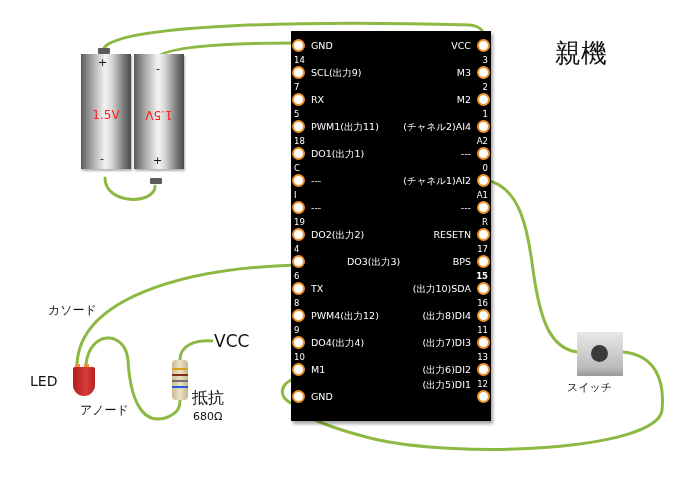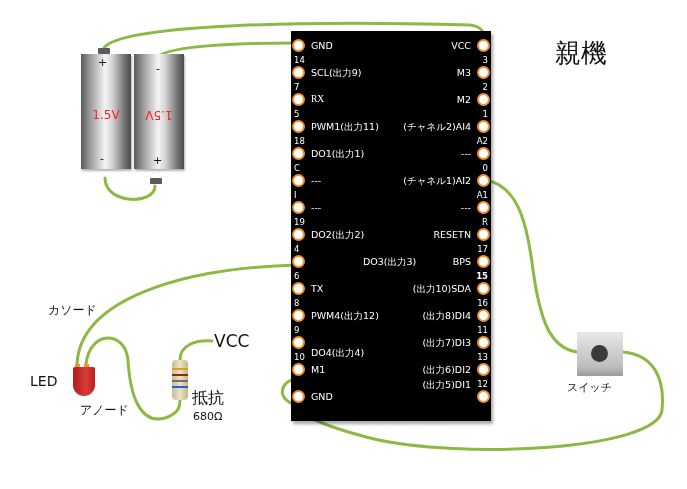--- a/index.html
+++ b/index.html
@@ -70,48 +70,48 @@
 <div class="board">
   <div id="left-col">
       <div class="pinnum" style="left: 3px; top: -3px;"></div>
       <div class="pin" style="left: 1px; top: 8px;"></div>
       <div class="pinlabel" style="left: 20px; top: 9px;">GND</div>
       <div class="pinnum" style="left: 3px; top: 24px;">14</div>
       <div class="pin" style="left: 1px; top: 35px;"></div>
       <div class="pinlabel" style="left: 20px; top: 36px;">SCL(出力9)</div>
       <div class="pinnum" style="left: 3px; top: 51px;">7</div>
       <div class="pin" style="left: 1px; top: 62px;"></div>
-      <div class="pinlabel" style="left: 20px; top: 63px; font-family: Liberation Serif, serif;">RX</div>
+      <div class="pinlabel" style="left: 20px; top: 63px;">RX</div>
       <div class="pinnum" style="left: 3px; top: 78px;">5</div>
       <div class="pin" style="left: 1px; top: 89px;"></div>
       <div class="pinlabel" style="left: 20px; top: 90px;">PWM1(出力11)</div>
       <div class="pinnum" style="left: 3px; top: 105px;">18</div>
       <div class="pin" style="left: 1px; top: 116px;"></div>
       <div class="pinlabel" style="left: 20px; top: 117px;">DO1(出力1)</div>
       <div class="pinnum" style="left: 3px; top: 132px;">C</div>
       <div class="pin" style="left: 1px; top: 143px;"></div>
       <div class="pinlabel" style="left: 20px; top: 144px;">---</div>
       <div class="pinnum" style="left: 3px; top: 159px;">I</div>
       <div class="pin" style="left: 1px; top: 170px;"></div>
       <div class="pinlabel" style="left: 20px; top: 171px;">---</div>
       <div class="pinnum" style="left: 3px; top: 186px;">19</div>
       <div class="pin" style="left: 1px; top: 197px;"></div>
       <div class="pinlabel" style="left: 20px; top: 198px;">DO2(出力2)</div>
       <div class="pinnum" style="left: 3px; top: 213px;">4</div>
       <div class="pin" style="left: 1px; top: 224px;"></div>
-      <div class="pinlabel" style="left: 36px; top: 225px; padding-left: 36px;">DO3(出力3)</div>
+      <div class="pinlabel" style="left: 20px; top: 225px; padding-left: 36px;">DO3(出力3)</div>
       <div class="pinnum" style="left: 3px; top: 240px;">6</div>
       <div class="pin" style="left: 1px; top: 251px;"></div>
       <div class="pinlabel" style="left: 20px; top: 252px;">TX</div>
       <div class="pinnum" style="left: 3px; top: 267px;">8</div>
       <div class="pin" style="left: 1px; top: 278px;"></div>
       <div class="pinlabel" style="left: 20px; top: 279px;">PWM4(出力12)</div>
       <div class="pinnum" style="left: 3px; top: 294px;">9</div>
       <div class="pin" style="left: 1px; top: 305px;"></div>
-      <div class="pinlabel" style="left: 20px; top: 316px;">DO4(出力4)</div>
+      <div class="pinlabel" style="left: 20px; top: 306px;">DO4(出力4)</div>
       <div class="pinnum" style="left: 3px; top: 321px;">10</div>
       <div class="pin" style="left: 1px; top: 332px;"></div>
       <div class="pinlabel" style="left: 20px; top: 333px;">M1</div>
       <div class="pinnum" style="left: 3px; top: 348px;"></div>
       <div class="pin" style="left: 1px; top: 359px;"></div>
       <div class="pinlabel" style="left: 20px; top: 360px;">GND</div>
     </div>
   <div id="right-col" class="right">
       <div class="pinnum" style="right: 3px; top: -3px;"></div>
       <div class="pin" style="right: 1px; top: 8px;"></div>

